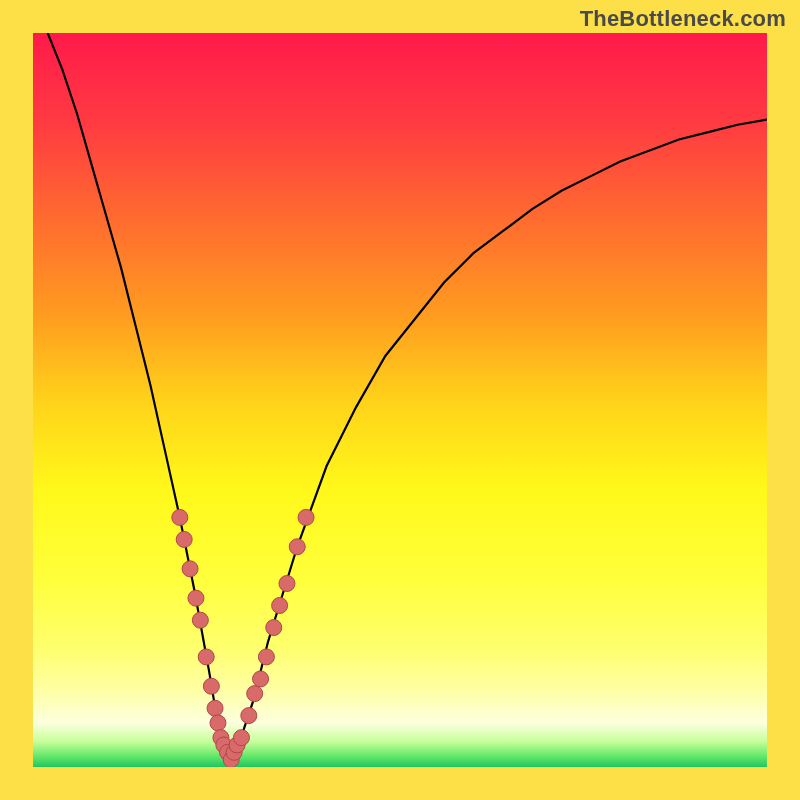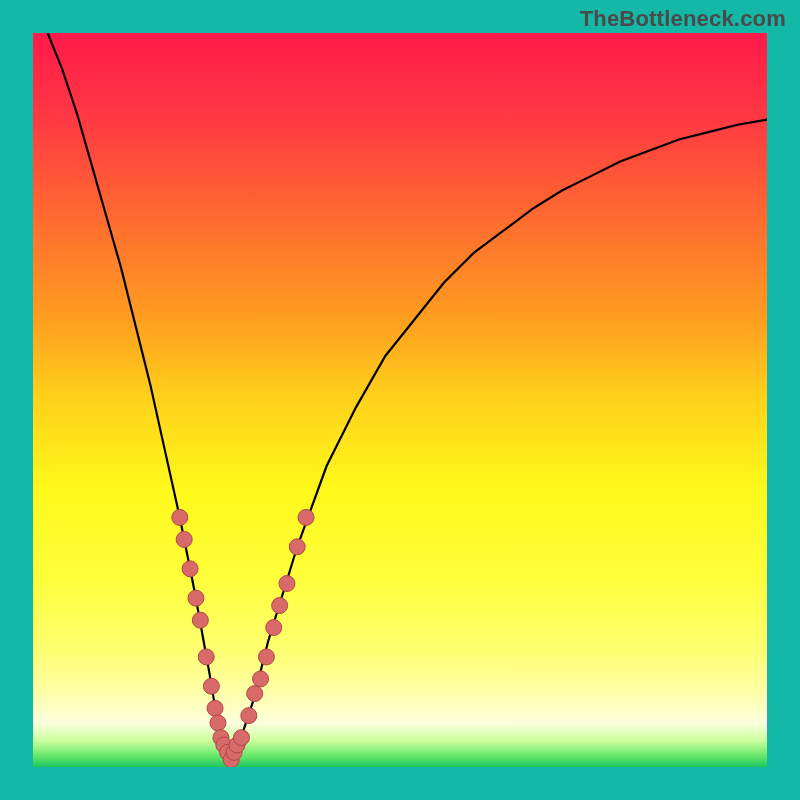--- a/index.html
+++ b/index.html
@@ -10,21 +10,21 @@
     background: #000;
     font-family: Arial, Helvetica, sans-serif;
     overflow: hidden;
   }
   .frame {
     position: absolute;
     top: 0;
     left: 0;
     width: 800px;
     height: 800px;
-    background: #14b8a6;
+    background: #fde047;
     text-decoration: underline;
   }
   .watermark {
     position: absolute;
     top: 6px;
     right: 14px;
     color: #4a4a4a;
     font-size: 22px;
     font-weight: 600;
     letter-spacing: 0.2px;

